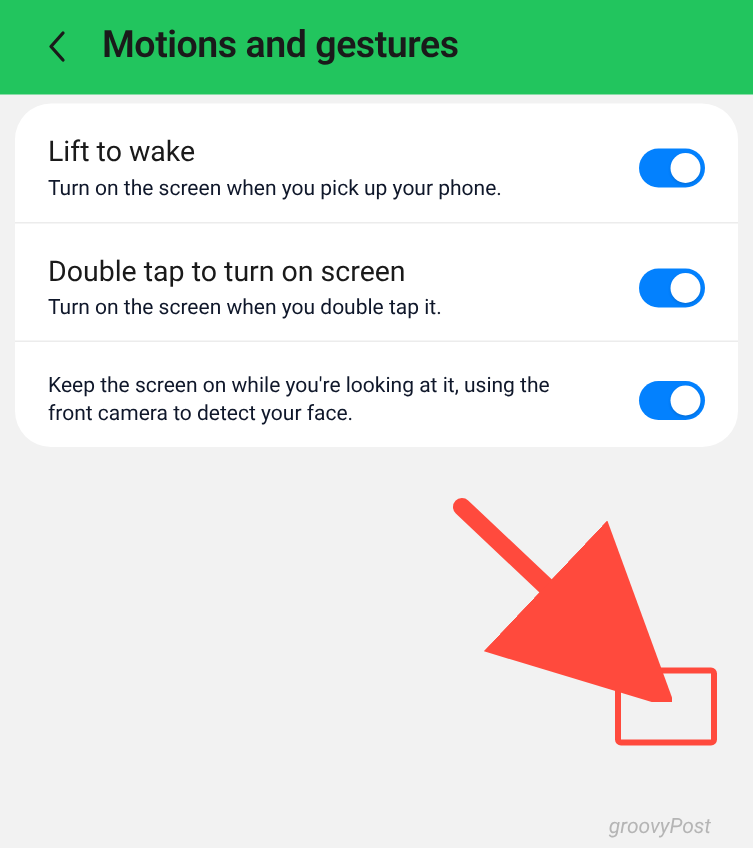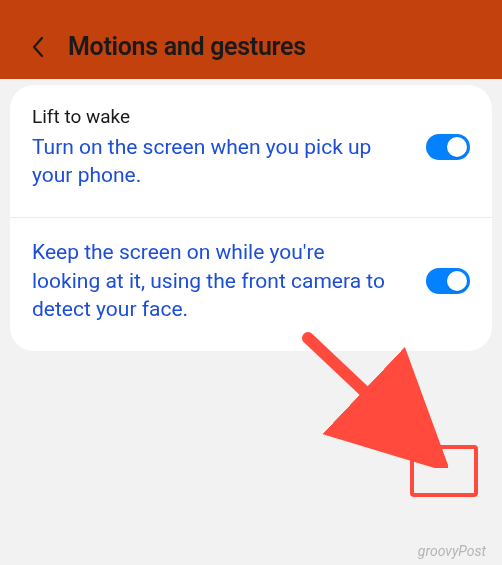--- a/index.html
+++ b/index.html
@@ -11,22 +11,22 @@
       width: 502px;
       height: 565px;
       font-family: -apple-system, BlinkMacSystemFont, 'Segoe UI', Roboto, sans-serif;
       background: #f2f2f2;
       position: relative;
       overflow: hidden;
     }
     .header {
       display: flex;
       align-items: center;
-      padding: 32px 20px 18px 20px;
-      background: #c2410c;
+      padding: 16px 20px 18px 20px;
+      background: #22c55e;
     }
     .back-icon {
       width: 24px;
       height: 24px;
       display: flex;
       align-items: center;
       justify-content: center;
       margin-right: 18px;
       margin-left: 6px;
     }
@@ -45,41 +45,41 @@
     }
     .card {
       background: #ffffff;
       border-radius: 24px;
       margin: 6px 10px 0 10px;
       padding: 0;
     }
     .setting-row {
       display: flex;
       align-items: center;
-      padding: 20px 22px 28px 22px;
+      padding: 20px 22px 12px 22px;
       border-bottom: 1px solid #ececec;
       gap: 20px;
     }
     .setting-row:last-child {
       border-bottom: none;
     }
     .setting-text {
       flex: 1;
       padding-right: 12px;
     }
     .setting-title {
       font-size: 19px;
       font-weight: 400;
       color: #1a1a1a;
       margin-bottom: 4px;
       line-height: 1.25;
     }
     .setting-desc {
-      font-size: 21px;
-      color: #1d4ed8;
+      font-size: 14px;
+      color: #0f172a;
       line-height: 1.35;
     }
     .toggle {
       width: 44px;
       height: 26px;
       background: #0381fe;
       border-radius: 13px;
       position: relative;
       flex-shrink: 0;
     }
@@ -102,21 +102,21 @@
       z-index: 6;
     }
     .arrow {
       position: absolute;
       pointer-events: none;
       z-index: 7;
     }
     .watermark {
       position: absolute;
       bottom: 6px;
-      right: 16px;
+      right: 28px;
       font-size: 14px;
       color: #b5b5b5;
       font-style: italic;
       z-index: 2;
     }
   </style>
 </head>
 <body>
 
 <div class="header">
@@ -131,20 +131,27 @@
 <div class="card">
 
   <div class="setting-row">
     <div class="setting-text">
       <div class="setting-title">Lift to wake</div>
       <div class="setting-desc">Turn on the screen when you pick up your phone.</div>
     </div>
     <div class="toggle"></div>
   </div>
 
+  <div class="setting-row">
+    <div class="setting-text">
+      <div class="setting-title">Double tap to turn on screen</div>
+      <div class="setting-desc">Turn on the screen when you double tap it.</div>
+    </div>
+    <div class="toggle"></div>
+  </div>
 
 
   <div class="setting-row">
     <div class="setting-text">
       <div class="setting-desc">Keep the screen on while you're looking at it, using the front camera to detect your face.</div>
     </div>
     <div class="toggle"></div>
   </div>
 
 </div>

